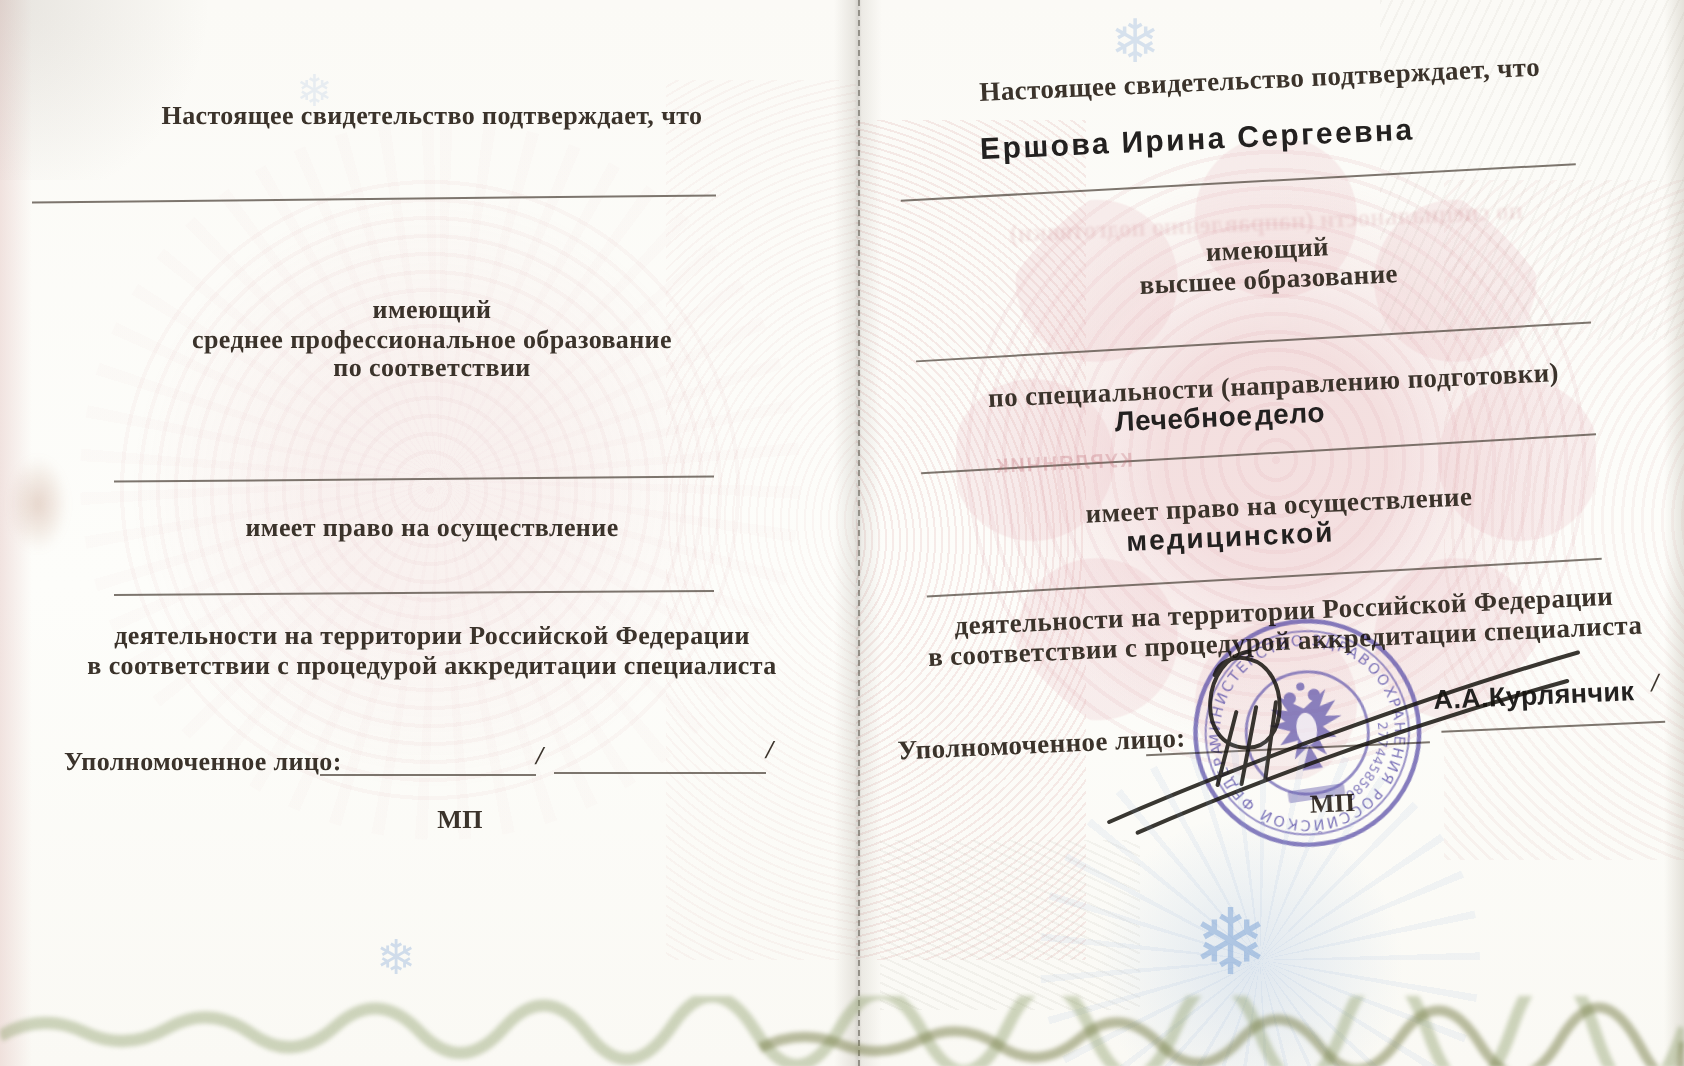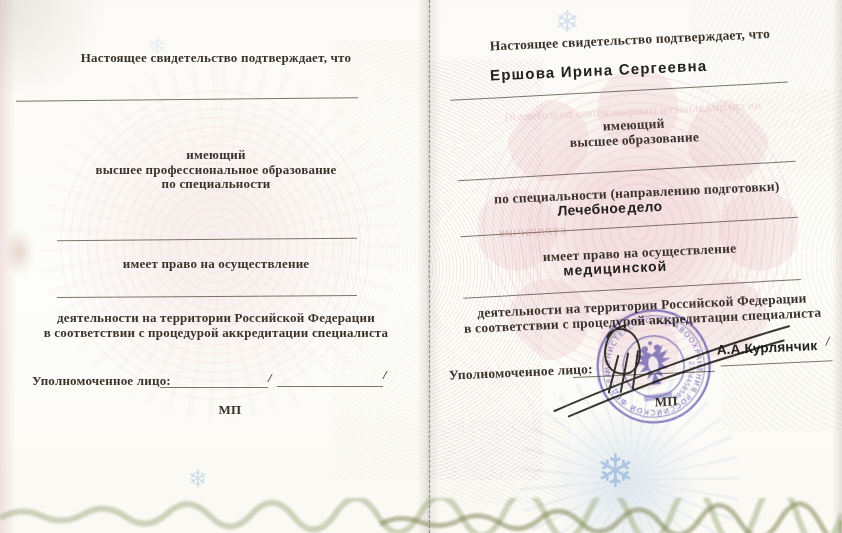--- a/index.html
+++ b/index.html
@@ -126,22 +126,22 @@
     <div class="abs lp-rosette"></div>
     <div class="abs lp-arcs"></div>
     <span class="wm abs" style="left:148px;top:34px;font-size:22px;opacity:.15;">❄</span>
     <span class="wm abs" style="left:188px;top:465px;font-size:24px;opacity:.33;">❄</span>
 
     <div class="t l-confirm">Настоящее свидетельство подтверждает, что</div>
     <div class="rule l-r1"></div>
 
     <div class="t l-edu lh">
       <div>имеющий</div>
-      <div>высшее профессиональное образование</div>
-      <div>по специальности</div>
+      <div>среднее профессиональное образование</div>
+      <div>по соответствии</div>
     </div>
 
     <div class="rule l-r2"></div>
     <div class="t l-rights">имеет право на осуществление</div>
     <div class="rule l-r3"></div>
 
     <div class="t l-terr lh">
       <div>деятельности на территории Российской Федерации</div>
       <div>в соответствии с процедурой аккредитации специалиста</div>
     </div>

